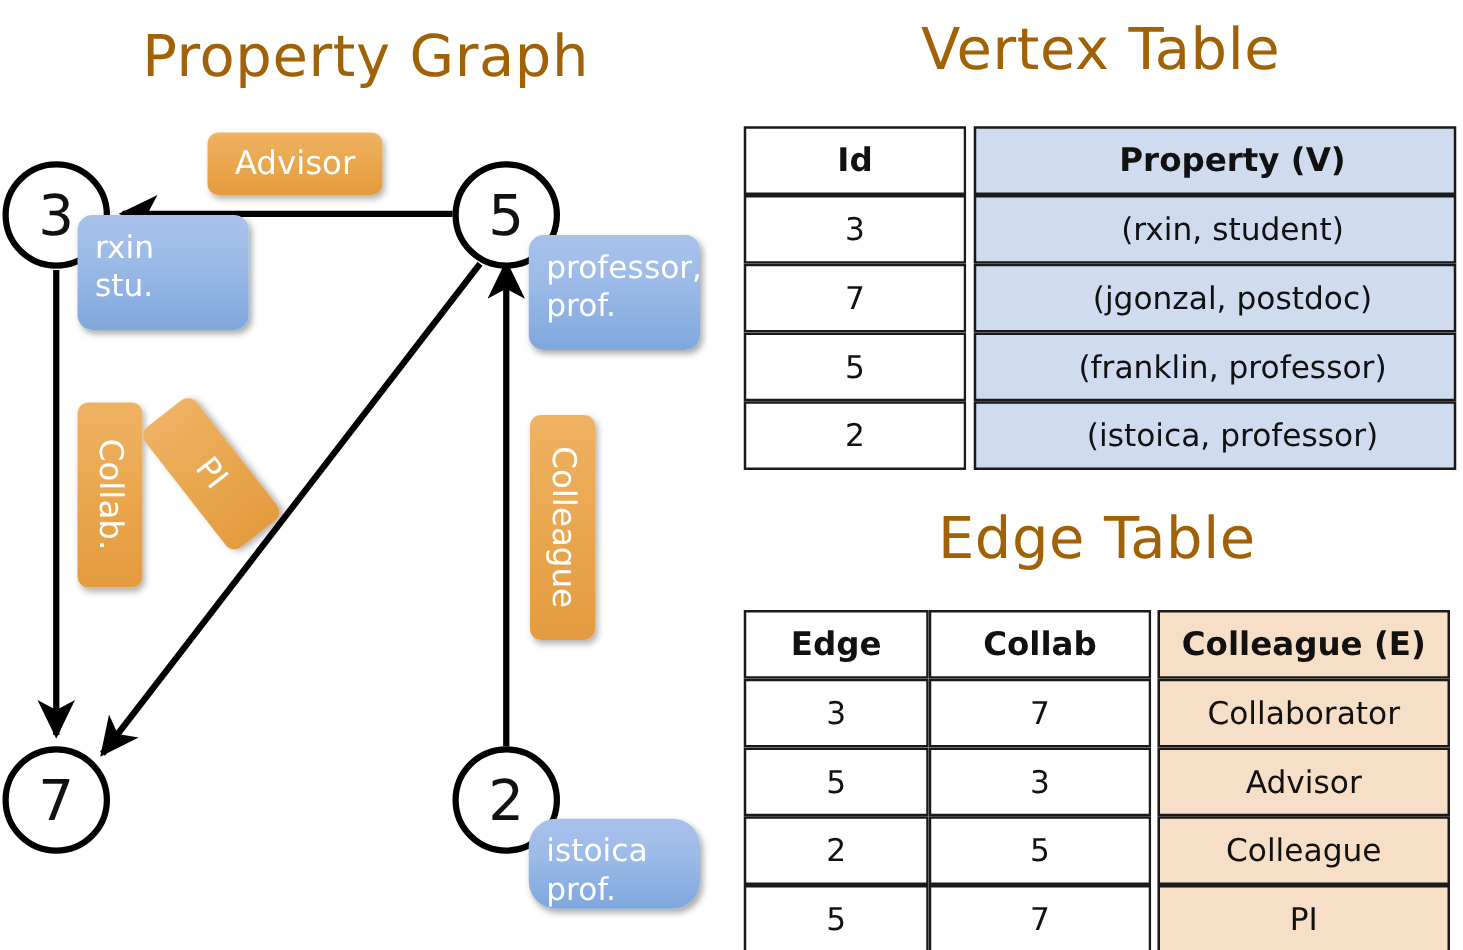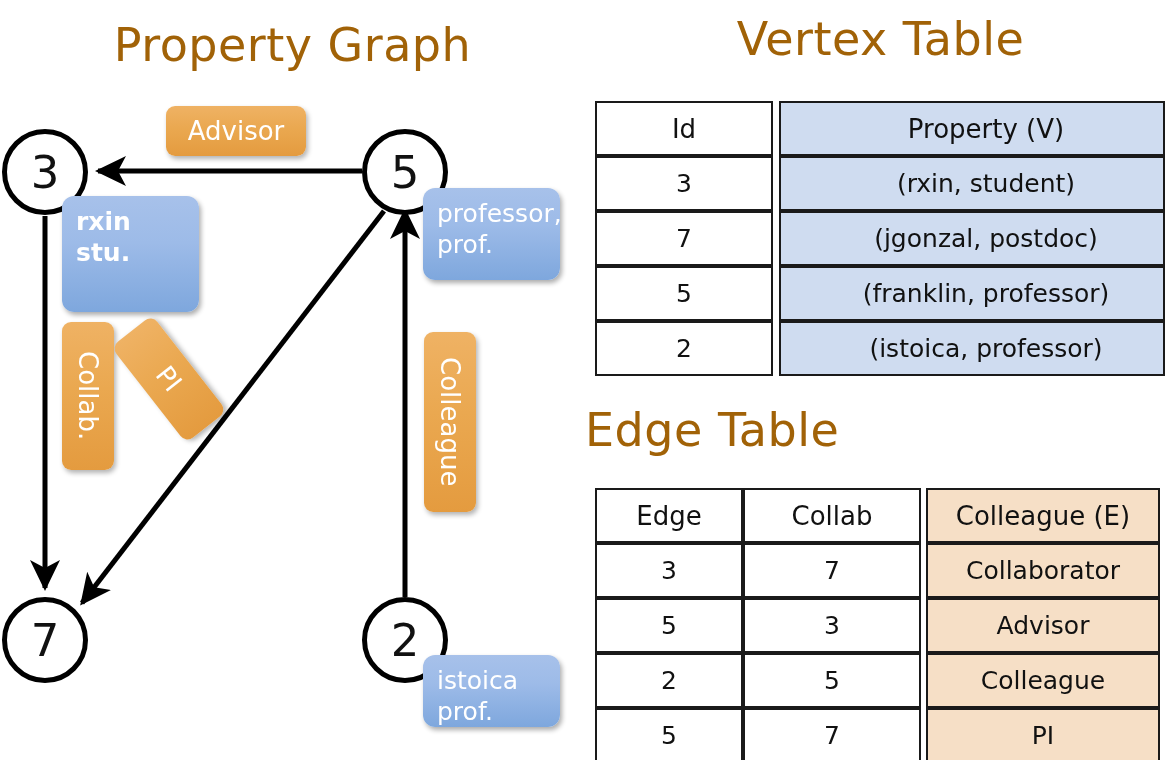--- a/index.html
+++ b/index.html
@@ -21,21 +21,21 @@
     position: absolute;
     font-weight: 400;
     font-size: 46px;
     letter-spacing: 0.5px;
     color: #a16207;
     white-space: nowrap;
     font-family: "DejaVu Sans", sans-serif;
   }
   #title-property-graph { left: 0; top: 18px; width: 585px; text-align: center; }
   #title-vertex-table  { left: 588px; top: 12px; width: 585px; text-align: center; }
-  #title-edge-table    { left: 585px; top: 403px; width: 585px; }
+  #title-edge-table    { left: 585px; top: 403px; width: 585px; text-align: center; }
 
   
   #graph-panel {
     position: absolute;
     left: 0; top: 0;
     width: 585px; height: 760px;
   }
   #graph-svg {
     position: absolute;
     left: 0; top: 0;
@@ -69,24 +69,24 @@
     background: linear-gradient(to bottom, #a7c1ea 0%, #9dbbe8 40%, #7ea7dd 100%);
     box-shadow: 2px 3px 5px rgba(0,0,0,0.33);
     color: #ffffff;
     font-size: 25px;
     line-height: 31px;
     padding: 10px 14px;
     box-sizing: border-box;
     z-index: 6;
     font-family: "DejaVu Sans", sans-serif;
   }
-  #prop-rxin      { left: 62px;  top: 196px; width: 137px; height: 116px; font-weight: bold; }
+  #prop-rxin      { left: 62px;  top: 172px; width: 137px; height: 92px; }
   #prop-franklin  { left: 423px; top: 188px; width: 137px; height: 92px; }
   #prop-jgonzal   { left: 62px;  top: 655px; width: 137px; height: 92px; }
-  #prop-istoica   { left: 423px; top: 655px; width: 137px; height: 72px; }
+  #prop-istoica   { left: 423px; top: 655px; width: 137px; height: 72px; border-radius: 22px; }
 
   
   .edge-chip {
     position: absolute;
     border-radius: 9px;
     background: linear-gradient(to bottom, #efb264 0%, #eaa850 45%, #e49b3f 100%);
     box-shadow: 2px 3px 5px rgba(0,0,0,0.30);
     color: #ffffff;
     font-size: 26px;
     box-sizing: border-box;
@@ -131,21 +131,21 @@
   }
   .tbl td, .tbl th {
     border: 2px solid #1a1a1a;
     font-weight: normal;
     font-size: 25px;
     text-align: center;
     padding: 0;
     box-sizing: border-box;
     color: #111;
   }
-  .tbl .hdr { font-weight: normal; font-size: 26px; }
+  .tbl .hdr { font-weight: bold; font-size: 26px; }
   .key-col  { background: #ffffff; }
   .v-col    { background: #cfdcf0; }
   .e-col    { background: #f6dfc6; }
 
   
   #vertex-table { left: 595px; top: 101px; }
   #vertex-table .c-id   { width: 178px; height: 55px; }
   #vertex-table .c-prop { width: 386px; height: 55px; padding-left: 28px; }
   
   #vertex-table .gapcol { width: 6px; border: none; background: #fff; }

